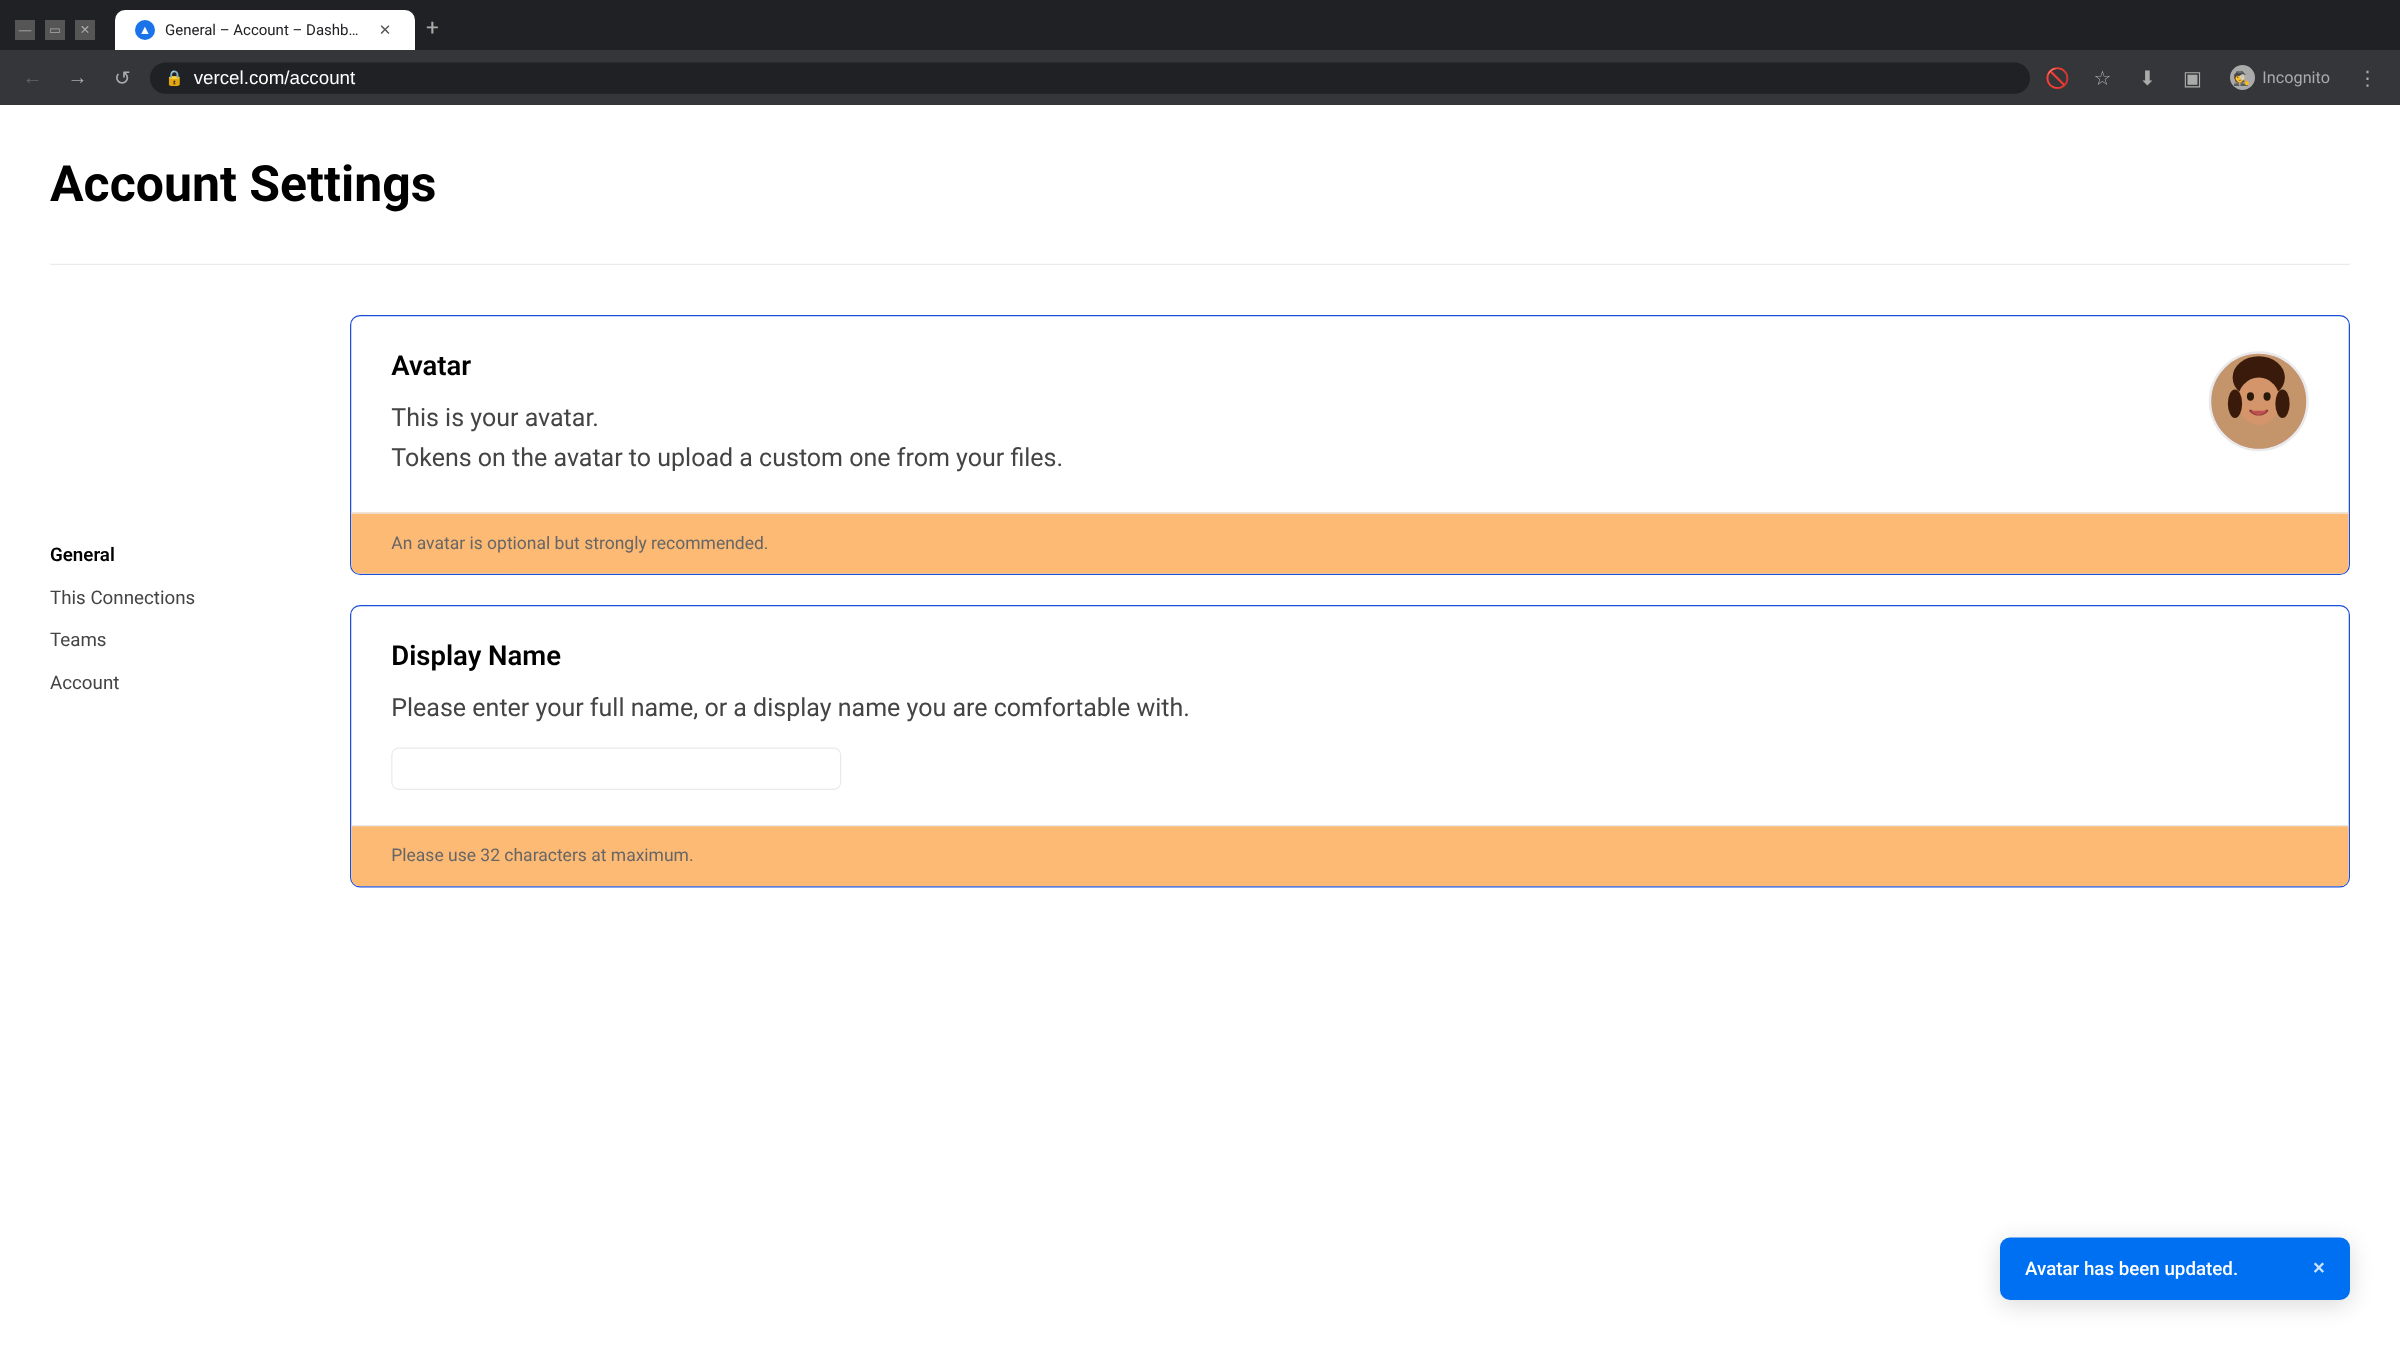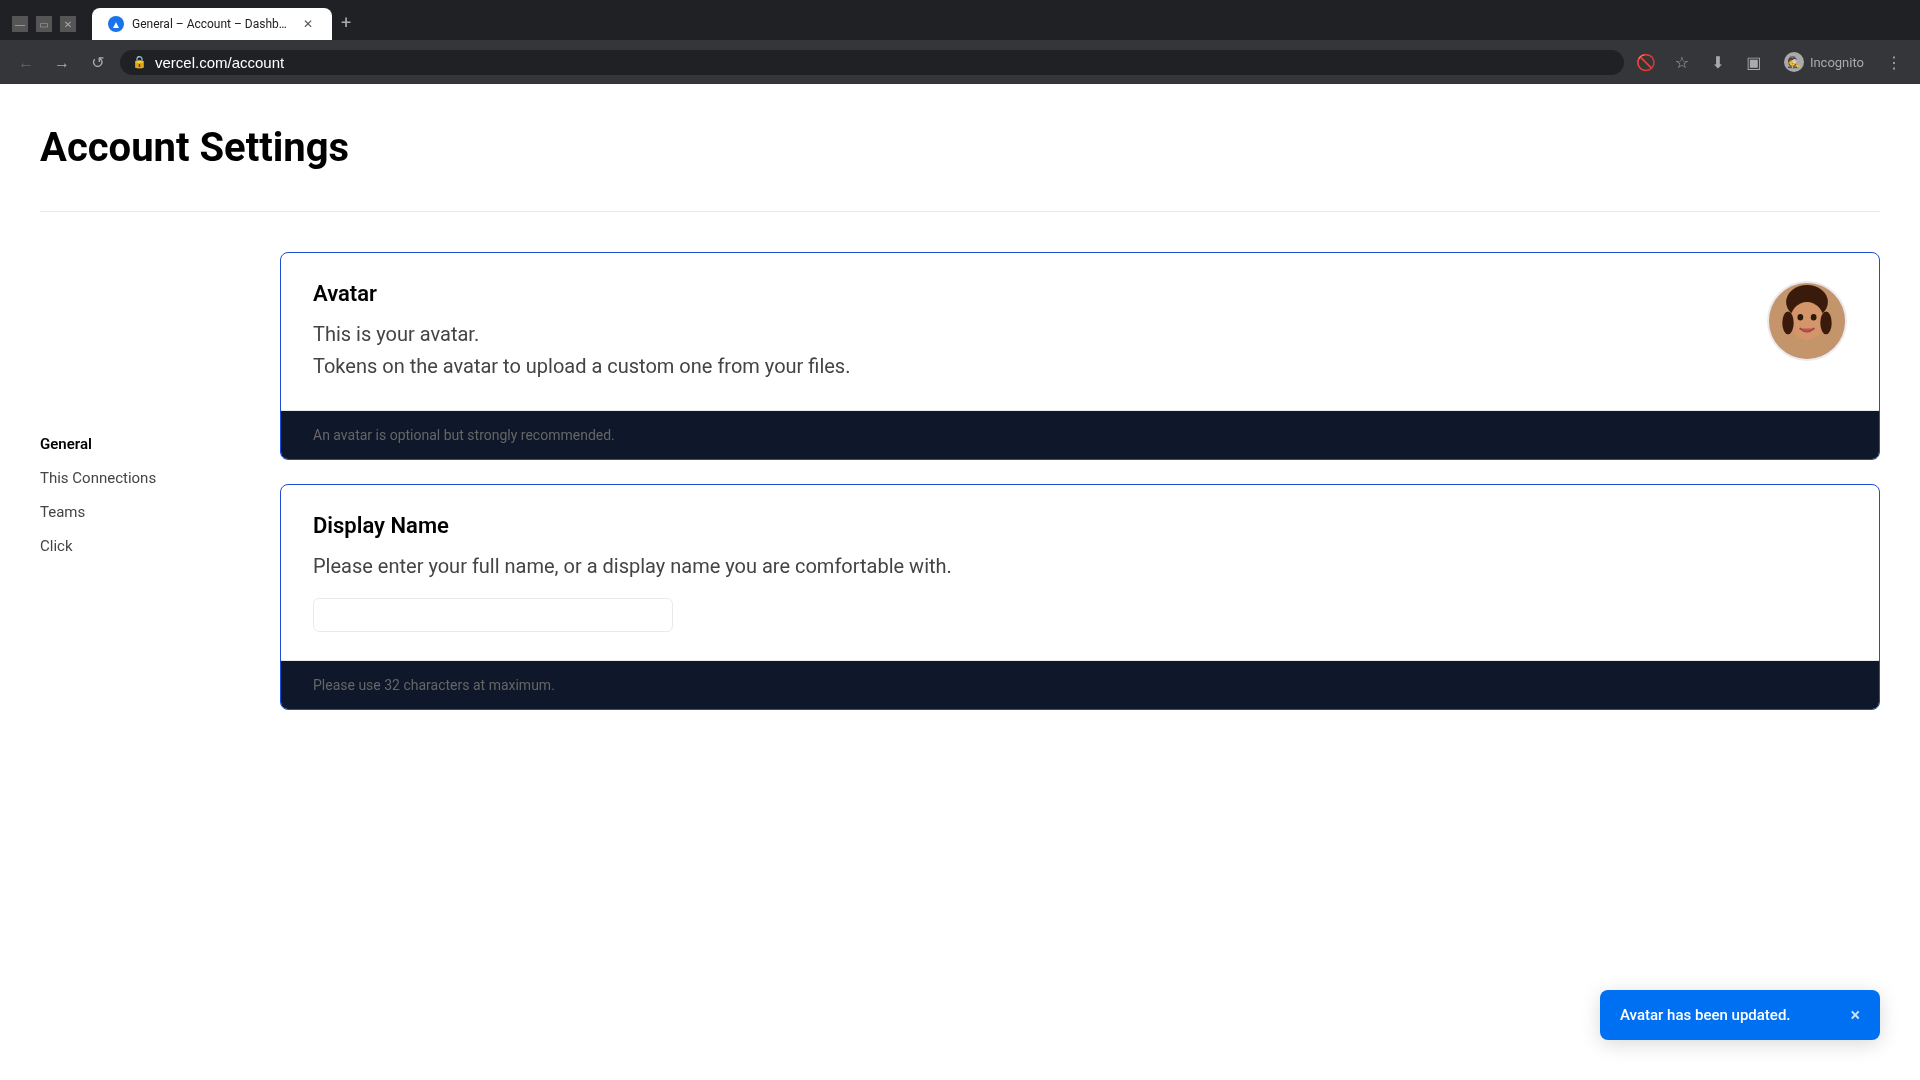--- a/index.html
+++ b/index.html
@@ -202,21 +202,21 @@
     }
 
     .card-body {
       padding: 28px 32px;
       display: flex;
       align-items: flex-start;
       justify-content: space-between;
     }
 
     .card-footer {
-      background: #0f172a;
+      background: #fdba74;
       border-top: 1px solid #eaeaea;
       padding: 16px 32px;
     }
 
     .card-section-title {
       font-size: 22px;
       font-weight: 600;
       color: #000;
       margin-bottom: 12px;
     }
@@ -332,21 +332,21 @@
 <div class="page-content">
   <h1 class="page-title">Account Settings</h1>
   <div class="divider"></div>
 
   <div class="layout">
 
     <nav class="sidebar">
       <a class="sidebar-nav-item active">General</a>
       <a class="sidebar-nav-item">This Connections</a>
       <a class="sidebar-nav-item">Teams</a>
-      <a class="sidebar-nav-item">Click</a>
+      <a class="sidebar-nav-item">Account</a>
     </nav>
 
     <div class="main-content">
 
       <div class="card">
         <div class="card-body">
           <div>
             <h2 class="card-section-title">Avatar</h2>
             <p class="card-description">This is your avatar.</p>
             <p class="card-description">Tokens on the avatar to upload a custom one from your files.</p>

